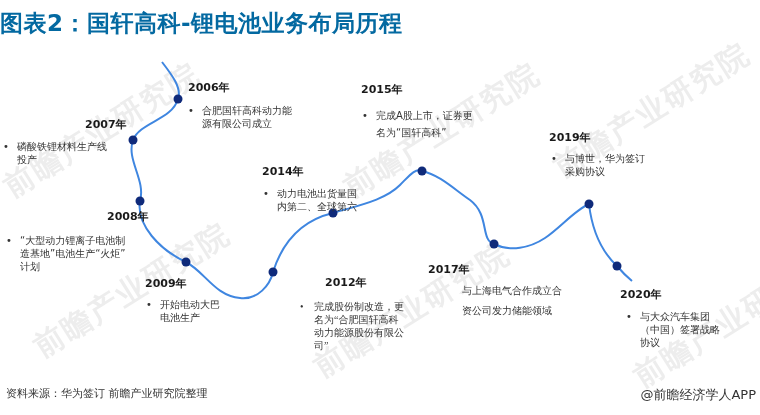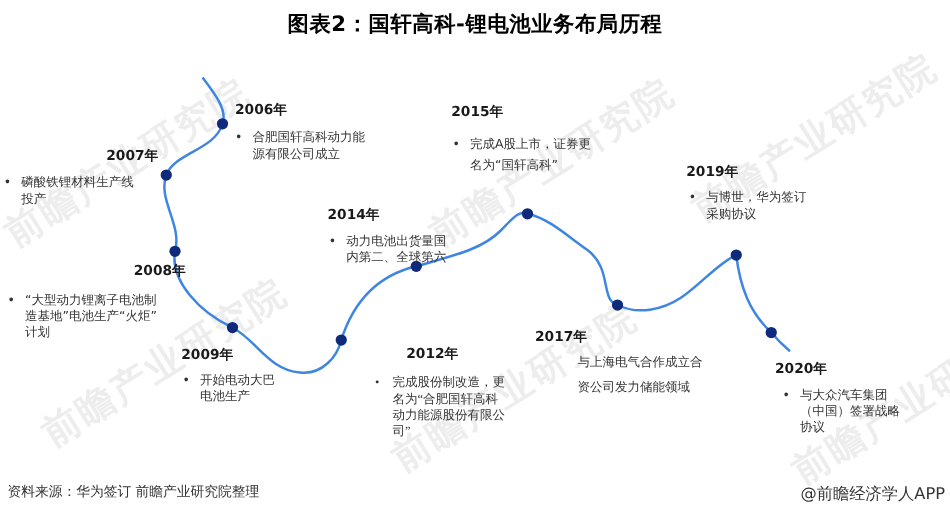--- a/index.html
+++ b/index.html
@@ -1,19 +1,19 @@
 <!DOCTYPE html>
 <html><head>
   <meta charset="utf-8">
   <style>
     html, body { margin: 0; padding: 0; background: #ffffff; }
     body { width: 760px; height: 415px; position: relative; overflow: hidden;
            font-family: "DejaVu Sans", "Liberation Sans", sans-serif; color: #222; }
-    .title { position: absolute; left: 0; top: 8px; width: 760px; text-align: center;
-             font-size: 17px; font-weight: bold; color: #000000; letter-spacing: 0.5px; }
+    .title { position: absolute; left: 0; top: 8px; width: 760px; 
+             font-size: 23px; font-weight: bold; color: #0369a1; letter-spacing: 0.5px; }
     .canvas { position: absolute; left: 0; top: 0; width: 760px; height: 415px; }
     .watermark { position: absolute; font-size: 30px; font-weight: bold; color: #ededed;
                  transform: rotate(-32deg); white-space: nowrap; letter-spacing: 2px; }
     .year { position: absolute; font-size: 11px; font-weight: bold; color: #1a1a1a; white-space: nowrap; }
     .desc { position: absolute; font-size: 10px; line-height: 13px; color: #333; }
     .desc.bullet { padding-left: 14px; }
     .desc.bullet::before { content: "•"; position: absolute; left: 0; top: 0; font-size: 10px; }
     .desc.spaced { line-height: 20px; }
     .footer-left { position: absolute; left: 6px; top: 386px; font-size: 11px; color: #333; }
     .footer-right { position: absolute; right: 4px; top: 386px; font-size: 13px; color: #333; }

